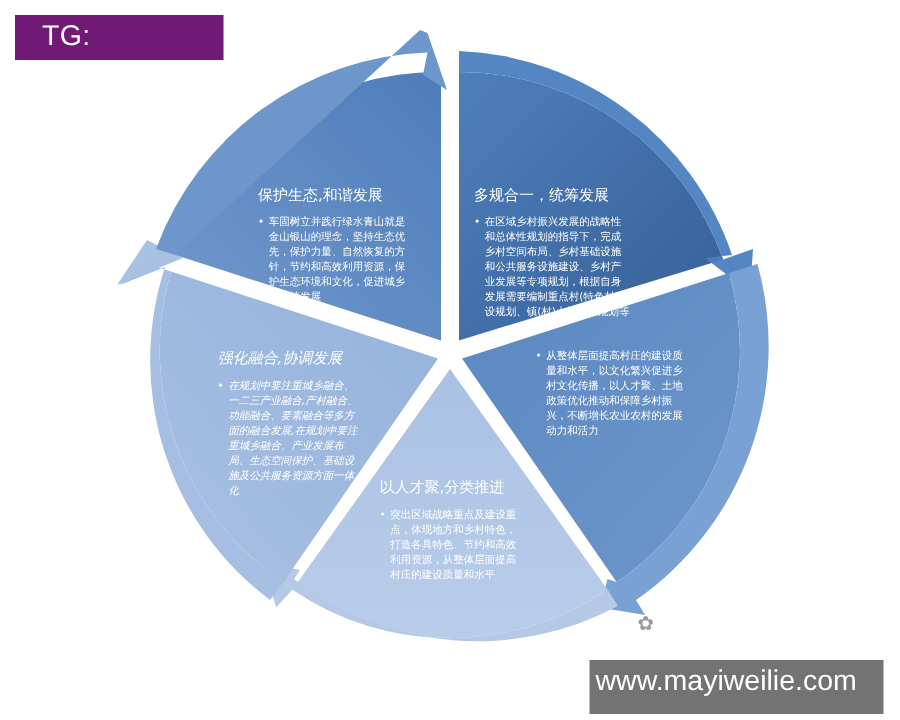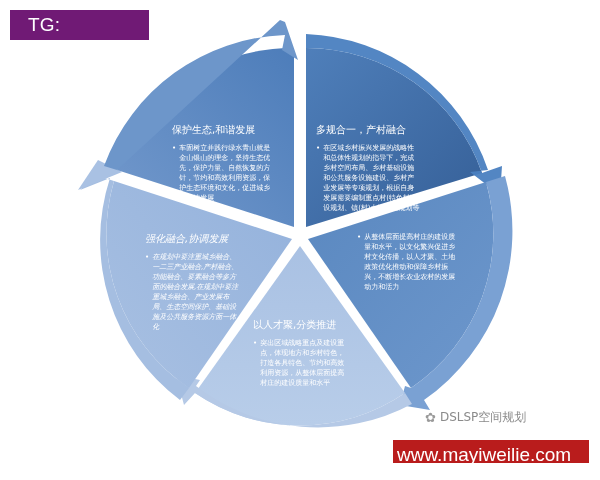--- a/index.html
+++ b/index.html
@@ -6,22 +6,22 @@
   body {
     width: 600px; height: 480px; background: #ffffff; position: relative; overflow: hidden;
     font-family: "DejaVu Sans", sans-serif;
   }
   .tag-badge {
     position: absolute; left: 10px; top: 10px; width: 139px; height: 30px;
     background: #701a75; color: #ffffff; font-family: "Liberation Sans", sans-serif;
     font-size: 19px; line-height: 30px; padding-left: 18px; box-sizing: border-box; letter-spacing: 0.2px;
   }
   .url-badge {
-    position: absolute; left: 393px; top: 440px; width: 196px; height: 23px;
-    background: #b91c1c; color: #ffffff; font-family: "Liberation Sans", sans-serif;
+    position: absolute; left: 393px; top: 440px; width: 196px; height: 36px;
+    background: #737373; color: #ffffff; font-family: "Liberation Sans", sans-serif;
     font-size: 19px; line-height: 30px; padding-left: 4px; box-sizing: border-box;
   }
   .watermark {
     position: absolute; left: 425px; top: 409px; color: #8a8a8a; font-size: 12px;
     font-family: "DejaVu Sans", sans-serif; display: flex; align-items: center; gap: 4px;
   }
   .watermark .wm-icon { font-size: 13px; color: #9a9a9a; }
   svg.wheel { position: absolute; left: 0; top: 0; }
   .seg-text { position: absolute; color: #ffffff; }
   .seg-title { font-size: 10px; margin-bottom: 6px; white-space: nowrap; }
@@ -78,21 +78,21 @@
     <path d="M78,190 L98,160 L122,172 Z" fill="#a9c1e3"></path>
   </g>
 
   <g>
     <path d="M294,227 L117,170 A186,186 0 0 1 294,48 Z" fill="url(#g5)"></path>
     <path d="M117,170 L104,166 A200,200 0 0 1 285,35 L282,50 L298,60 L285,22 L280,20 Z" fill="#6d96ca"></path>
   </g>
 </svg>
 
 <div class="seg-text" style="left:316px; top:123px; width:104px;">
-  <div class="seg-title">多规合一，产村融合</div>
+  <div class="seg-title">多规合一，统筹发展</div>
   <div class="seg-body">
     <span class="bullet">•</span>
     <span>在区域乡村振兴发展的战略性和总体性规划的指导下，完成乡村空间布局、乡村基础设施和公共服务设施建设、乡村产业发展等专项规划，根据自身发展需要编制重点村(特色村)建设规划、镇(村)土地利用规划等</span>
   </div>
 </div>
 
 <div class="seg-text" style="left:357px; top:232px; width:100px;">
   <div class="seg-body">
     <span class="bullet">•</span>
     <span>从整体层面提高村庄的建设质量和水平，以文化繁兴促进乡村文化传播，以人才聚、土地政策优化推动和保障乡村振兴，不断增长农业农村的发展动力和活力</span>
@@ -118,16 +118,15 @@
 <div class="seg-text" style="left:172px; top:123px; width:103px;">
   <div class="seg-title">保护生态,和谐发展</div>
   <div class="seg-body">
     <span class="bullet">•</span>
     <span>车固树立并践行绿水青山就是金山银山的理念，坚持生态优先，保护力量、自然恢复的方针，节约和高效利用资源，保护生态环境和文化，促进城乡可持续发展</span>
   </div>
 </div>
 
 <div class="watermark">
   <span class="wm-icon">✿</span>
-  <span>DSLSP空间规划</span>
 </div>
 
 <div class="url-badge">www.mayiweilie.com</div>
 
 </body></html>

